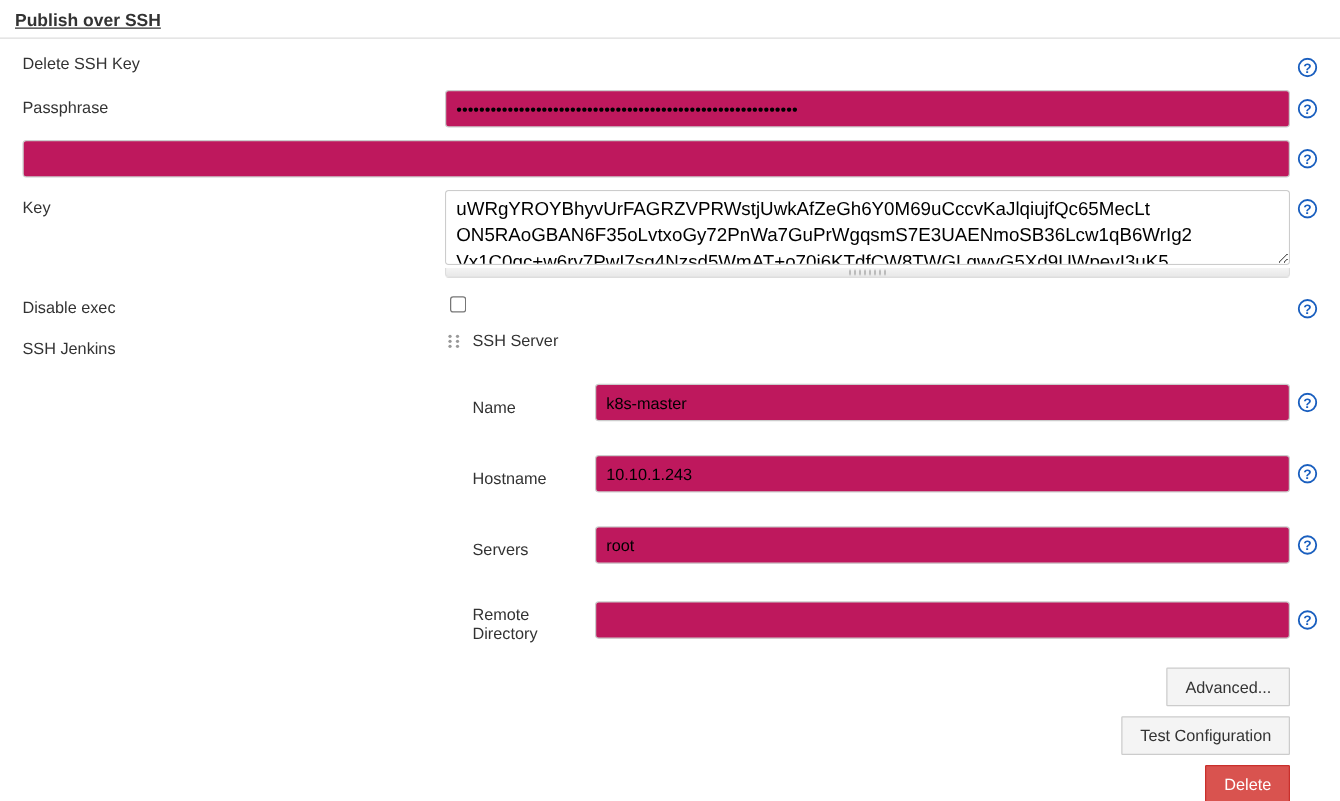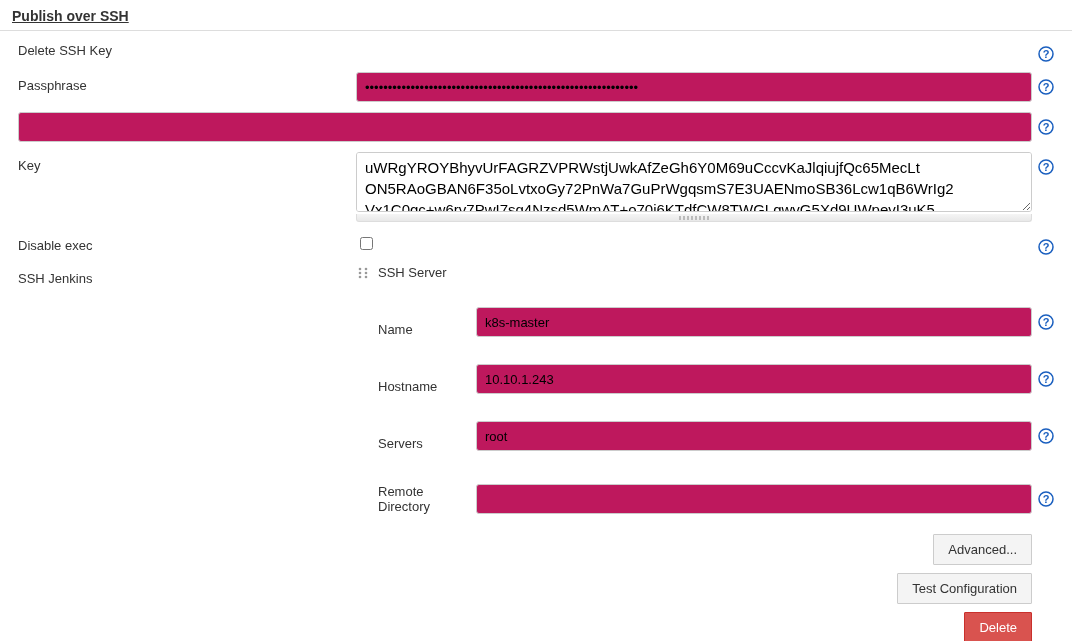--- a/index.html
+++ b/index.html
@@ -19,21 +19,21 @@
     .help-icon { flex: 0 0 16px; width: 16px; height: 16px; margin-top: 7px; cursor: pointer; }
     .help-icon svg { width: 16px; height: 16px; }
     .help-icon-right { margin-left: auto; }
 
     .resize-handle { height: 8px; margin-left: 338px; margin-right: 22px; margin-top: -8px; margin-bottom: 10px; background: linear-gradient(to bottom, #f5f5f5, #e8e8e8); border: 1px solid #ddd; border-top: none; border-radius: 0 0 3px 3px; position: relative; cursor: ns-resize; }
     .resize-handle::after { content: ""; position: absolute; left: 50%; top: 2px; width: 30px; height: 4px; transform: translateX(-50%); background: repeating-linear-gradient(90deg, #bbb 0 2px, transparent 2px 4px); }
     .nested-header { display: flex; align-items: flex-end; gap: 8px; margin-bottom: 8px; }
     .drag-icon { width: 14px; height: 14px; display: inline-block; }
     .nested-title { font-size: 13px; color: #333; }
 
-    .nested-row { display: flex; align-items: flex-end; margin-bottom: 10px; margin-top: 27px; }
+    .nested-row { display: flex; align-items: center; margin-bottom: 10px; margin-top: 27px; }
     .nested-label { width: 120px; flex: 0 0 120px; padding-top: 6px; padding-left: 22px; color: #333; }
     .nested-field { flex: 1; display: flex; align-items: flex-start; gap: 6px; }
 
     .button-row { display: flex; justify-content: flex-end; margin: 8px 22px 8px 338px; gap: 8px; }
     .btn { padding: 7px 14px; font-size: 13px; border: 1px solid #ccc; background: #f4f4f4; border-radius: 1px; cursor: pointer; font-family: inherit; color: #333; }
     .btn-danger { background: #d9534f; color: #ffffff; border: 1px solid #c9302c; }
 
     .add-row { margin-left: 338px; margin-top: 12px; }
   </style>
 </head>

